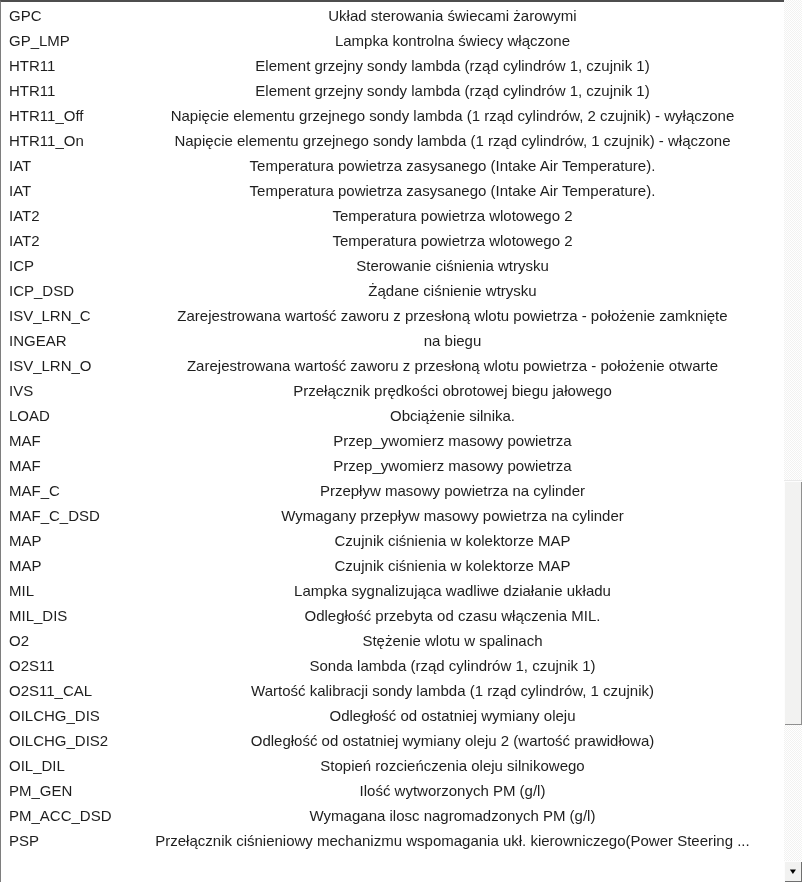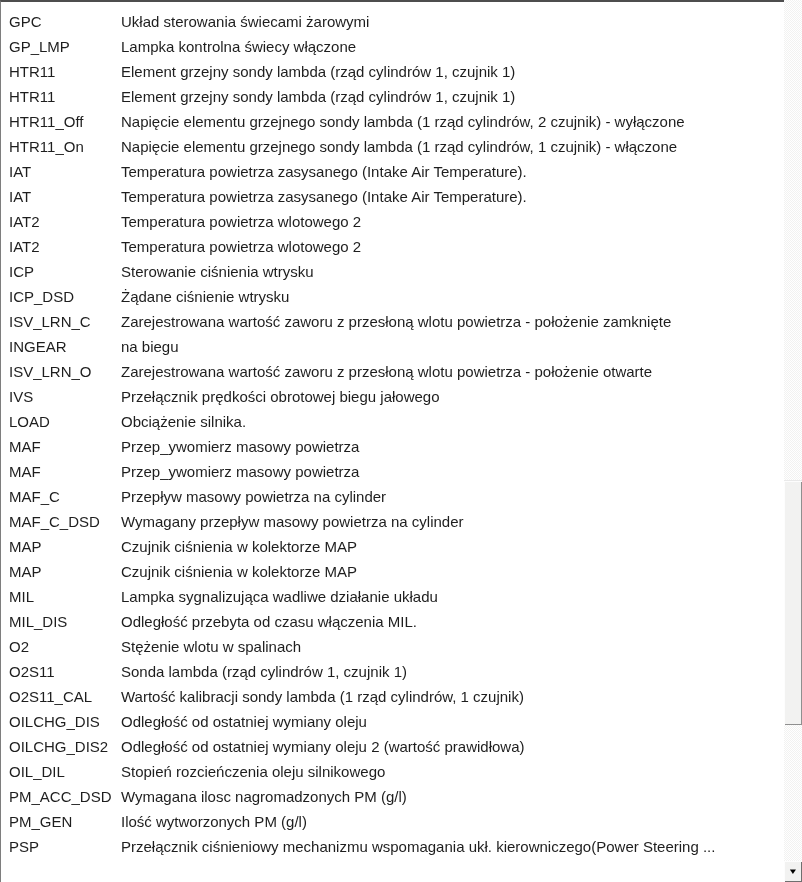--- a/index.html
+++ b/index.html
@@ -20,39 +20,40 @@
     top: 0;
     width: 784px;
     height: 882px;
     box-sizing: border-box;
     border-top: 2px solid #4e4e4e;
     border-left: 1px solid #7e7e7e;
     background: #ffffff;
     overflow: hidden;
   }
   .rows {
-    padding-top: 7px;
+    padding-top: 1px;
   }
   .row {
     display: flex;
     height: 25px;
     line-height: 25px;
     font-size: 15px;
     color: #1e1e1e;
     white-space: nowrap;
   }
   .row .code {
     flex: none;
     width: 112px;
     padding-left: 8px;
     overflow: hidden;
   }
   .row .desc {
     flex: 1;
     overflow: hidden;
+    text-align: center;
   }
   
   .vscroll {
     position: absolute;
     top: 0;
     right: 0;
     width: 18px;
     height: 882px;
     background-image: conic-gradient(#ffffff 25%, #f2f2f1 0 50%, #ffffff 0 75%, #f2f2f1 0);
     background-size: 2px 2px;
@@ -244,27 +245,27 @@
         <span class="desc">Odległość od ostatniej wymiany oleju 2 (wartość prawidłowa)</span>
       </div>
 
       <div class="row">
         <span class="code">OIL_DIL</span>
         <span class="desc">Stopień rozcieńczenia oleju silnikowego</span>
       </div>
 
 
       <div class="row">
+        <span class="code">PM_GEN</span>
+        <span class="desc">Ilość wytworzonych PM (g/l)</span>
+      </div>
+
+      <div class="row">
         <span class="code">PM_ACC_DSD</span>
         <span class="desc">Wymagana ilosc nagromadzonych PM (g/l)</span>
-      </div>
-
-      <div class="row">
-        <span class="code">PM_GEN</span>
-        <span class="desc">Ilość wytworzonych PM (g/l)</span>
       </div>
 
       <div class="row">
         <span class="code">PSP</span>
         <span class="desc">Przełącznik ciśnieniowy mechanizmu wspomagania ukł. kierowniczego(Power Steering ...</span>
       </div>
     </div>
 </div>
 
 <div class="vscroll">

